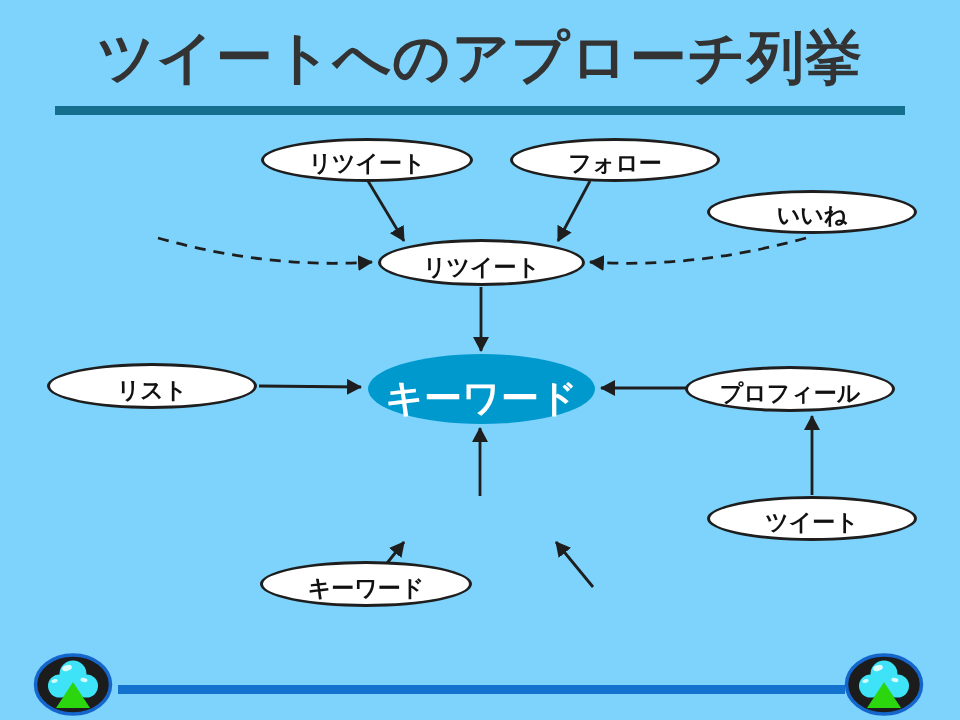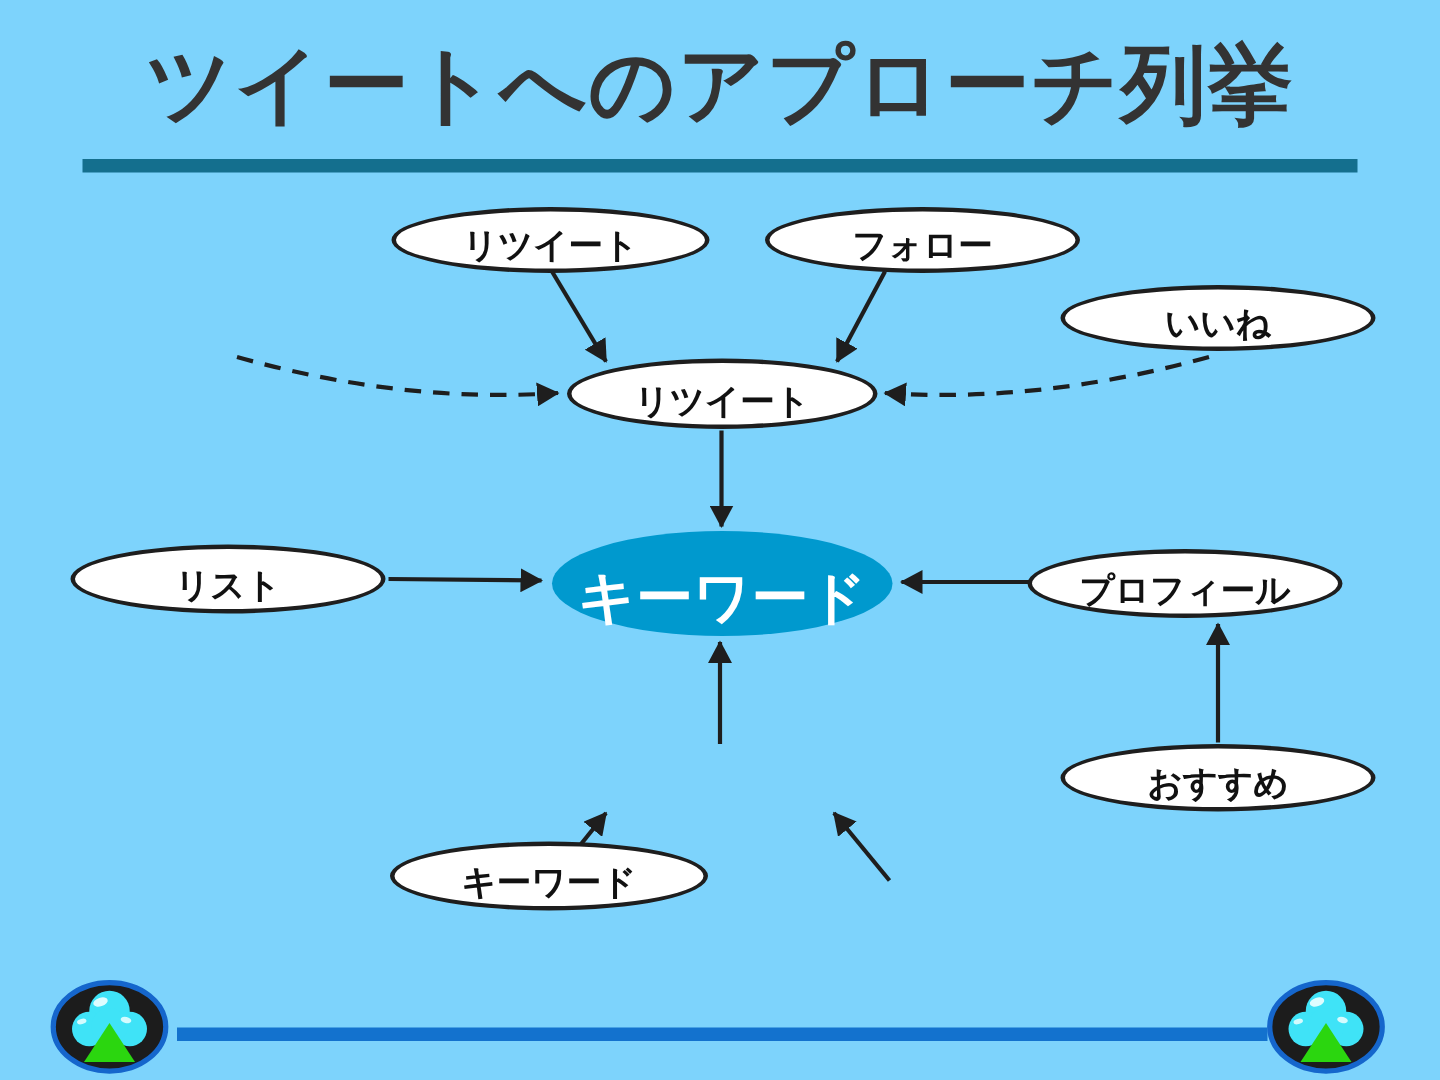--- a/index.html
+++ b/index.html
@@ -78,21 +78,21 @@
   <div class="node" style="left:47px;top:363px;width:210px;height:46px">
     <span>リスト</span>
   </div>
   <div class="node tweet" style="left:368px;top:354px;width:227px;height:70px">
     <span>キーワード</span>
   </div>
   <div class="node" style="left:685px;top:366px;width:210px;height:46px">
     <span>プロフィール</span>
   </div>
   <div class="node" style="left:707px;top:496px;width:210px;height:45px">
-    <span>おすすめ</span>
+    <span>ツイート</span>
   </div>
   <div class="node" style="left:260px;top:561px;width:212px;height:46px">
     <span>キーワード</span>
   </div>
 
   <div class="footer-rule"></div>
 
   <svg class="logo left" viewBox="0 0 80 63" aria-hidden="true">
     <ellipse cx="40" cy="31.5" rx="37.5" ry="29.5" fill="#1C1C1C" stroke="#1566CC" stroke-width="3.5"></ellipse>
     <circle cx="40" cy="21" r="13.5" fill="#3FE3F7"></circle>

